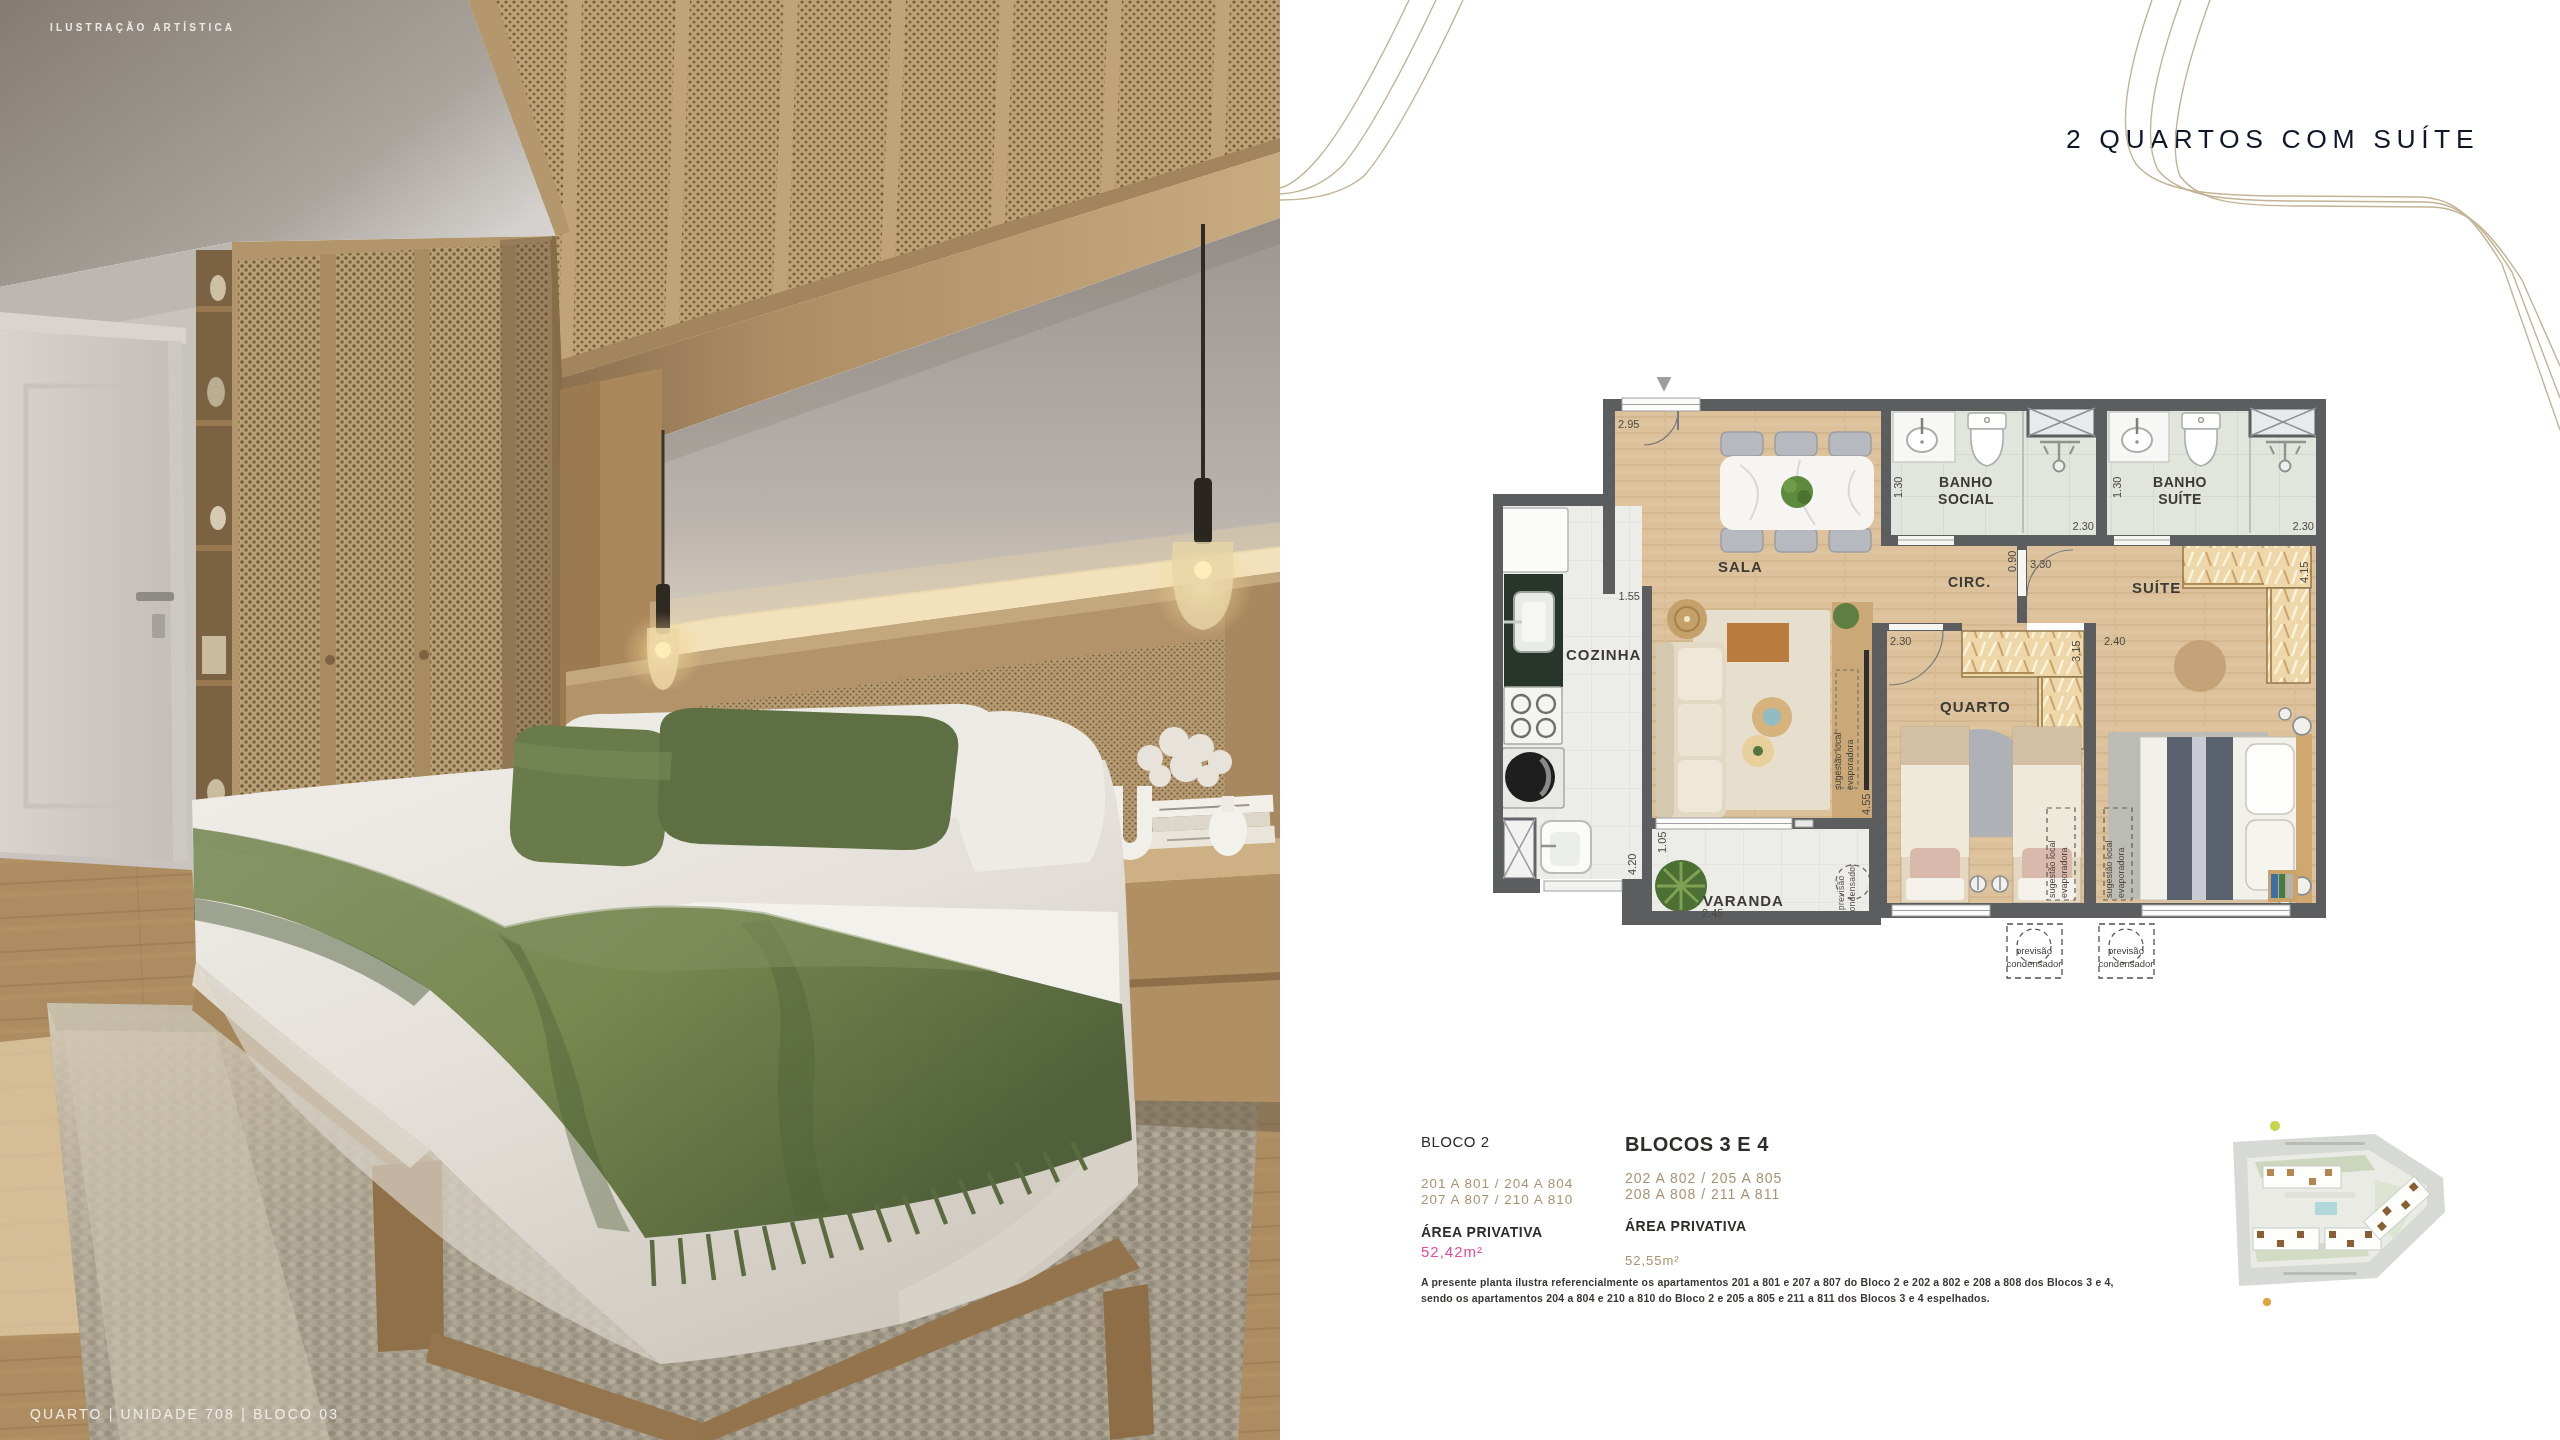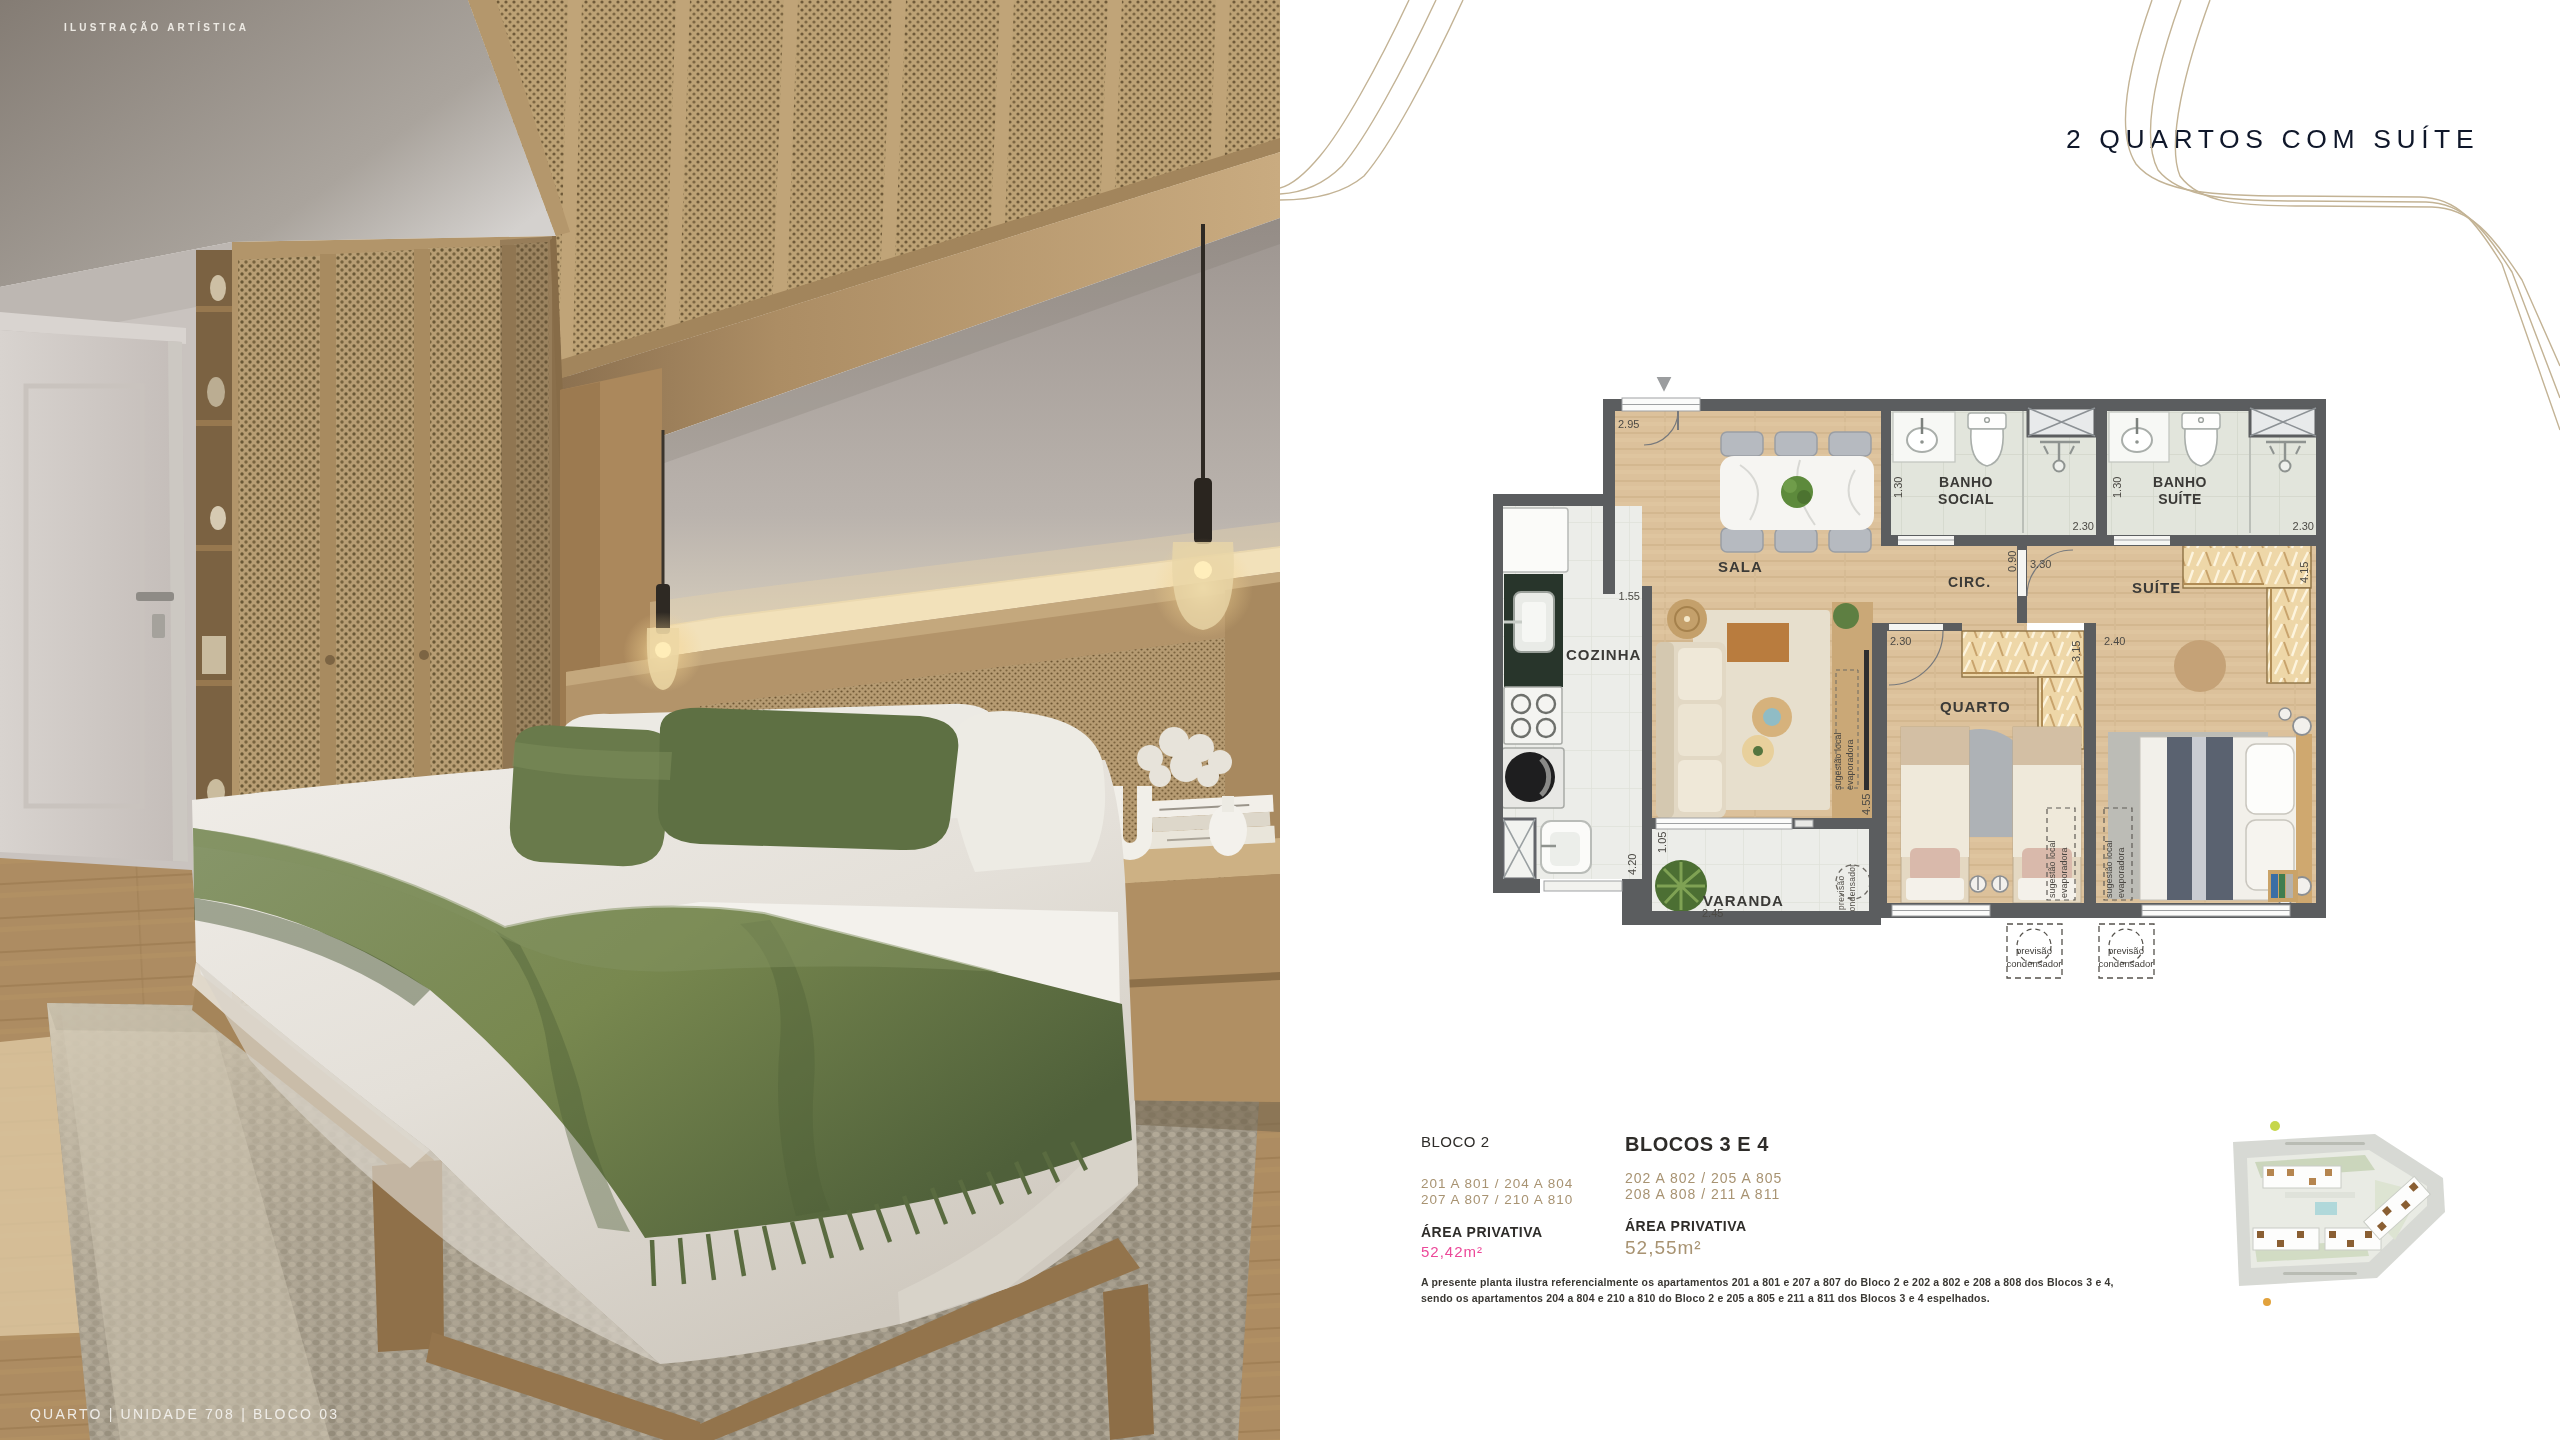--- a/index.html
+++ b/index.html
@@ -265,21 +265,21 @@
 
     <g>
       <line x1="1203" y1="224" x2="1203" y2="482" stroke="#2f2a24" stroke-width="4"></line>
       <rect x="1194" y="478" width="18" height="66" rx="5" fill="#2a251f"></rect>
       <circle cx="1203" cy="588" r="50" fill="url(#glowL)"></circle>
       <path d="M1173,542 Q1167,624 1203,630 Q1239,624 1233,542 Z" fill="#e9d6a8" opacity=".8"></path>
       <circle cx="1203" cy="570" r="9" fill="#ffeebb"></circle>
     </g>
   </svg>
 
-  <div class="abs" style="left:64px;top:22px;color:#f5f2ec;font-size:10px;font-weight:bold;letter-spacing:3.2px;opacity:.92;">ILUSTRAÇÃO ARTÍSTICA</div>
+  <div class="abs" style="left:50px;top:22px;color:#f5f2ec;font-size:10px;font-weight:bold;letter-spacing:3.2px;opacity:.92;">ILUSTRAÇÃO ARTÍSTICA</div>
 
   <div class="abs" style="left:30px;top:1406px;color:#f3f1ed;font-size:14px;font-weight:normal;letter-spacing:2.2px;opacity:.95;">QUARTO | UNIDADE 708 | BLOCO 03</div>
 
   <div class="abs" style="left:2066px;top:124px;white-space:nowrap;color:#0f172a;font-size:26.5px;letter-spacing:5.6px;">2 QUARTOS COM SUÍTE</div>
 
   <svg class="abs" style="left:1280px;top:0;" width="1280" height="500" viewBox="0 0 1280 500" fill="none">
 
     <g stroke="#c3b395" stroke-width="1.4">
       <path d="M129,0 C96,70 62,130 40,156 C20,180 8,186 0,188"></path>
       <path d="M156,0 C122,72 86,138 62,166 C40,188 18,193 0,194"></path>
@@ -673,21 +673,21 @@
     <div style="font-size:15px;font-weight:normal;letter-spacing:.5px;">BLOCO 2</div>
     <div style="margin-top:26px;color:#a89372;font-size:13.5px;letter-spacing:1px;line-height:16px;">201 A 801 / 204 A 804<br>207 A 807 / 210 A 810</div>
     <div style="margin-top:16px;font-size:14px;font-weight:bold;letter-spacing:.5px;">ÁREA PRIVATIVA</div>
     <div style="margin-top:3px;color:#ec4899;font-size:15px;letter-spacing:1px;">52,42m²</div>
   </div>
 
   <div class="abs" style="left:1625px;top:1133px;color:#2e2c29;">
     <div style="font-size:20px;font-weight:bold;letter-spacing:.5px;">BLOCOS 3 E 4</div>
     <div style="margin-top:14px;color:#a89372;font-size:14px;letter-spacing:1px;line-height:16px;">202 A 802 / 205 A 805<br>208 A 808 / 211 A 811</div>
     <div style="margin-top:16px;font-size:14px;font-weight:bold;letter-spacing:.5px;">ÁREA PRIVATIVA</div>
-    <div style="margin-top:3px;color:#a89372;font-size:19px;letter-spacing:1px;">52,55m²</div>
+    <div style="margin-top:19px;color:#a89372;font-size:13px;letter-spacing:1px;">52,55m²</div>
   </div>
 
   <div class="abs" style="left:1421px;top:1275px;white-space:nowrap;color:#3a3833;font-size:10.5px;font-weight:bold;line-height:15.5px;letter-spacing:.2px;">A presente planta ilustra referencialmente os apartamentos 201 a 801 e 207 a 807 do Bloco 2 e 202 a 802 e 208 a 808 dos Blocos 3 e 4,<br>sendo os apartamentos 204 a 804 e 210 a 810 do Bloco 2 e 205 a 805 e 211 a 811 dos Blocos 3 e 4 espelhados.</div>
 
   <svg class="abs" style="left:2225px;top:1120px;" width="240" height="200" viewBox="0 0 240 200">
 
     <polygon points="8,22 150,14 218,58 220,92 152,158 14,166" fill="#d7d9d4"></polygon>
 
     <polygon points="22,38 144,30 202,66 202,86 144,142 26,148" fill="#e9ebe4"></polygon>
 

